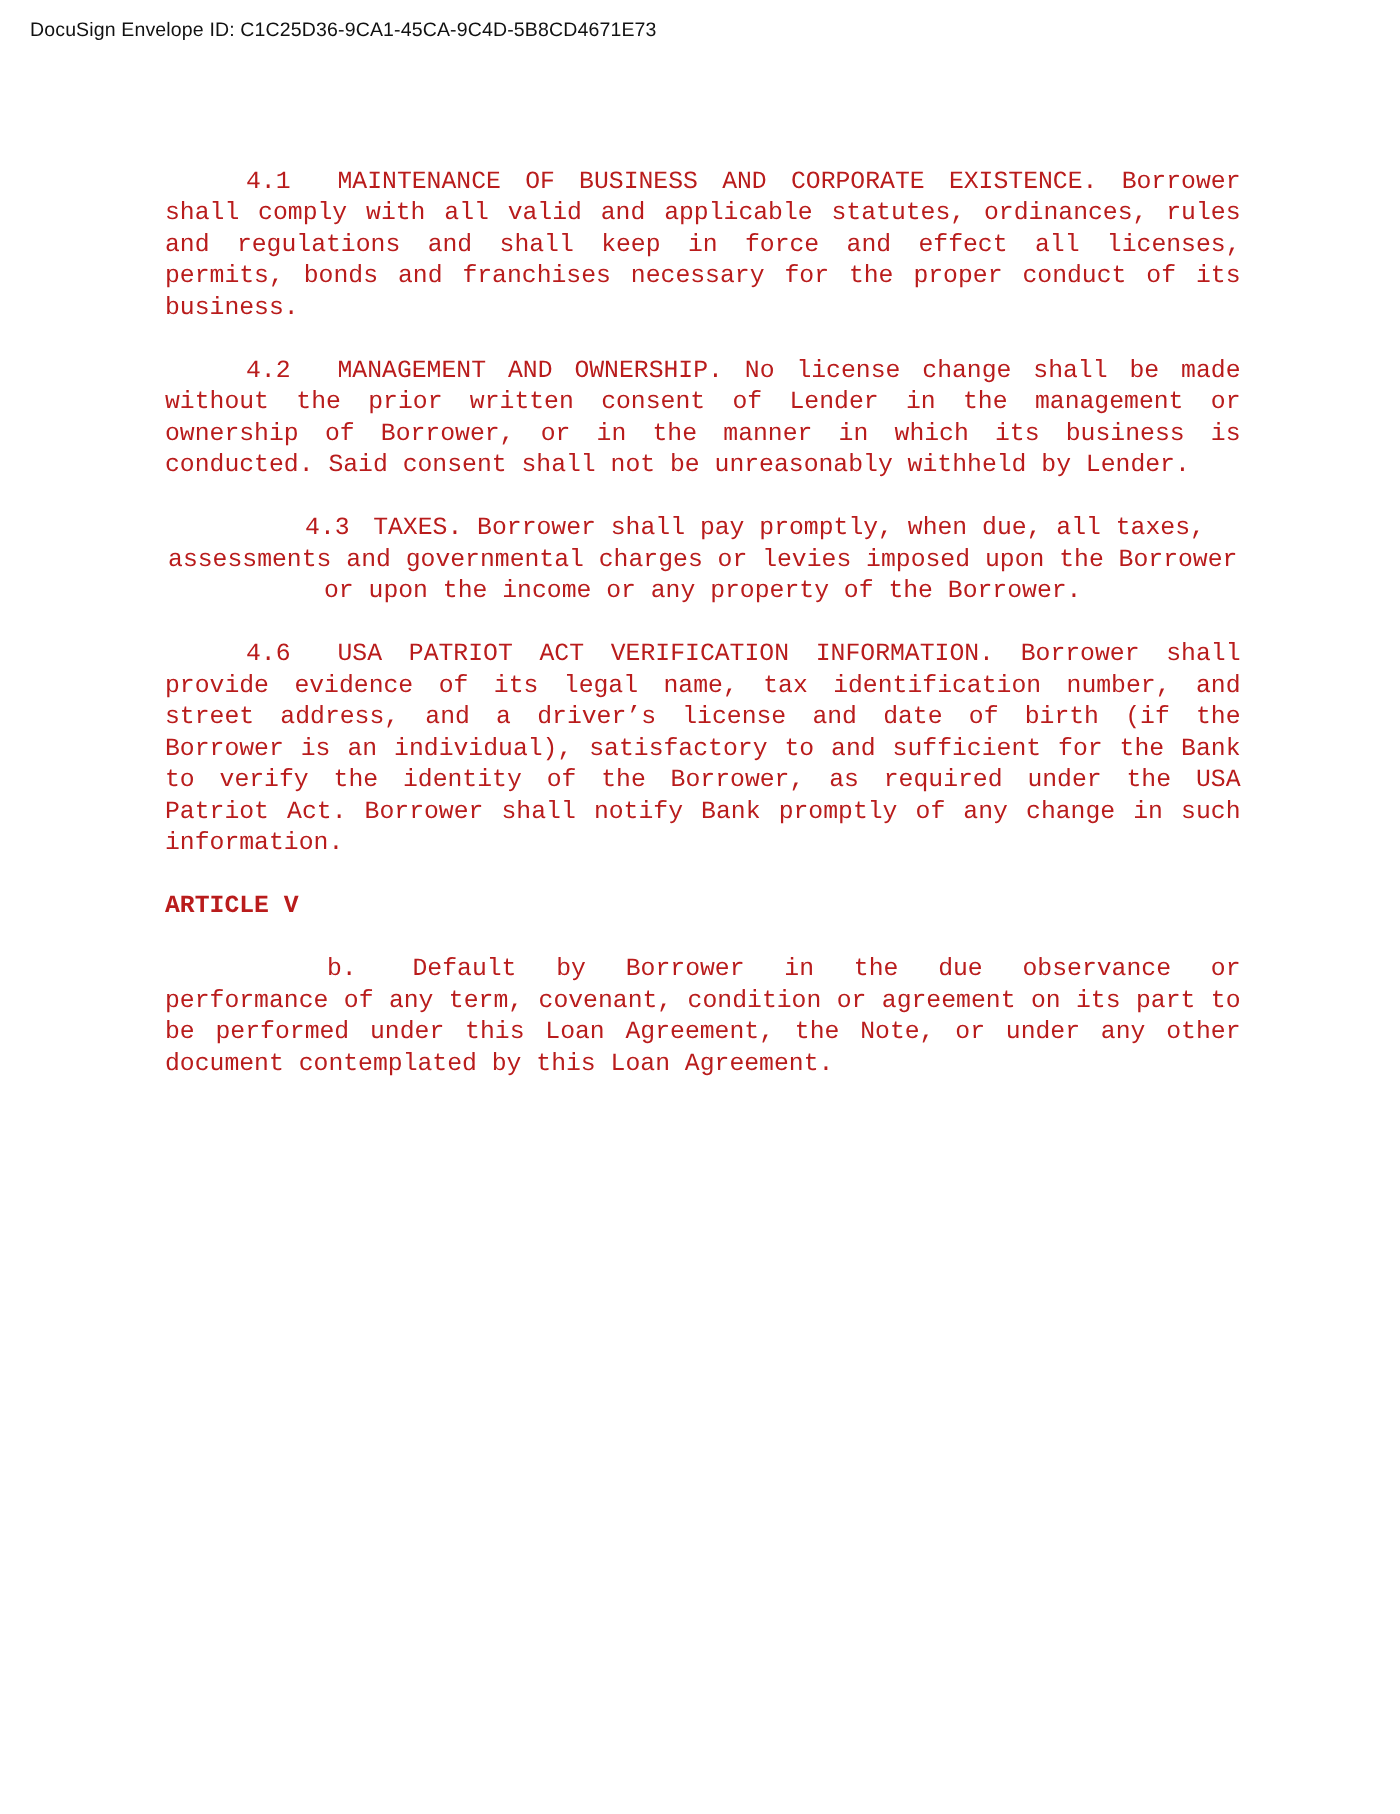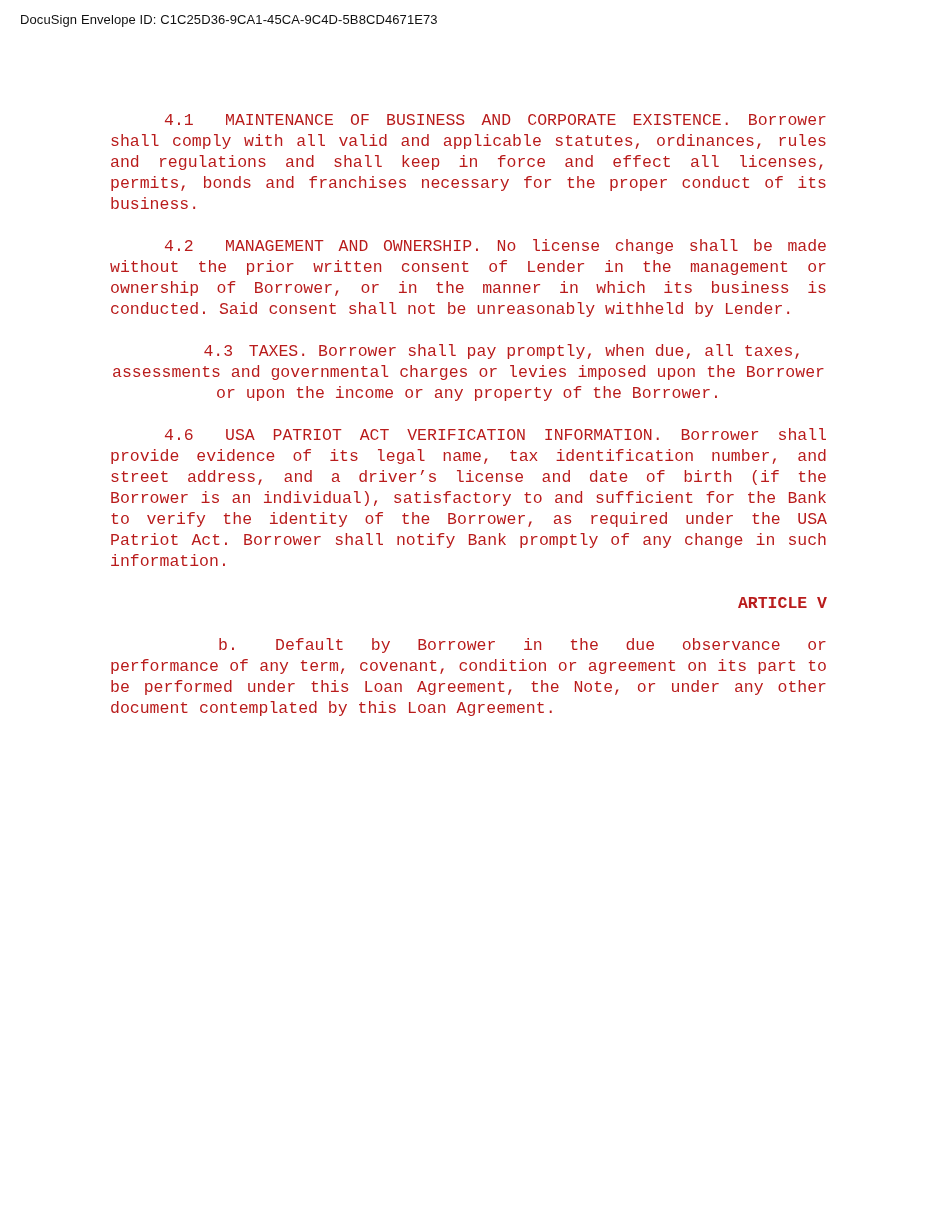--- a/index.html
+++ b/index.html
@@ -41,21 +41,21 @@
     margin-left: 54px;
     width: 61px;
   }
   .sub-num {
     display: inline-block;
     margin-left: 108px;
     width: 57px;
   }
   .article-head {
     margin: 0 0 21px 0;
-    text-align: right;
+    text-align: left;
     font-weight: bold;
   }
   .article-head div { line-height: 21px; }
 </style>
 </head>
 <body>
 
 <div class="page">
 
   <div class="envelope-header">DocuSign Envelope ID: C1C25D36-9CA1-45CA-9C4D-5B8CD4671E73</div>

